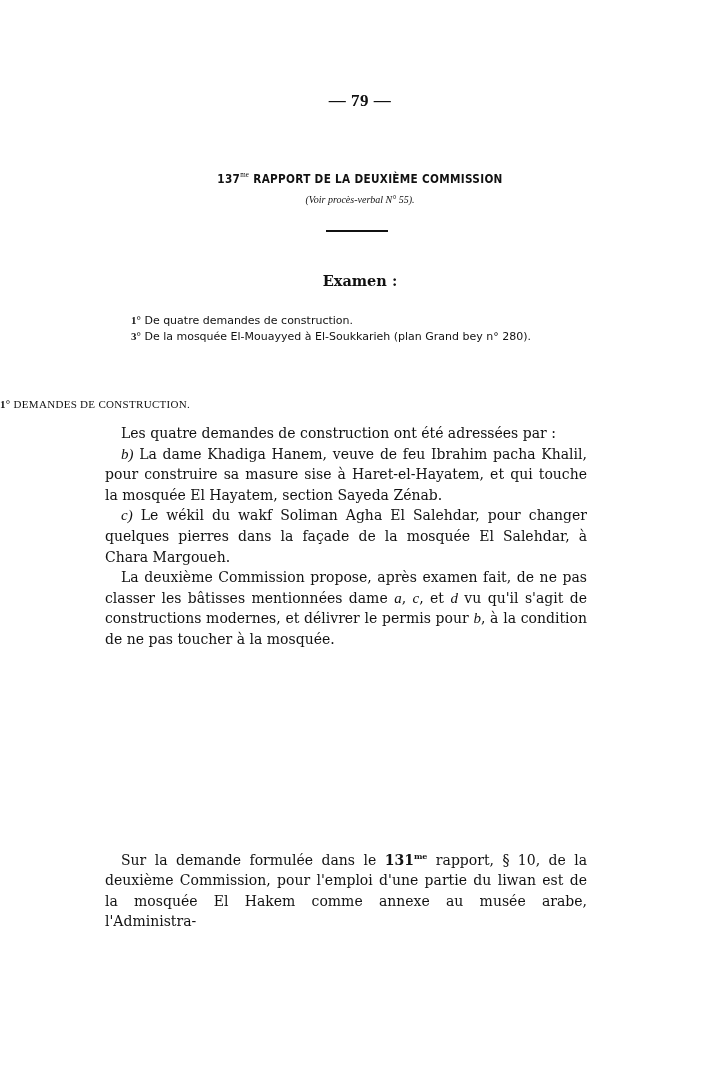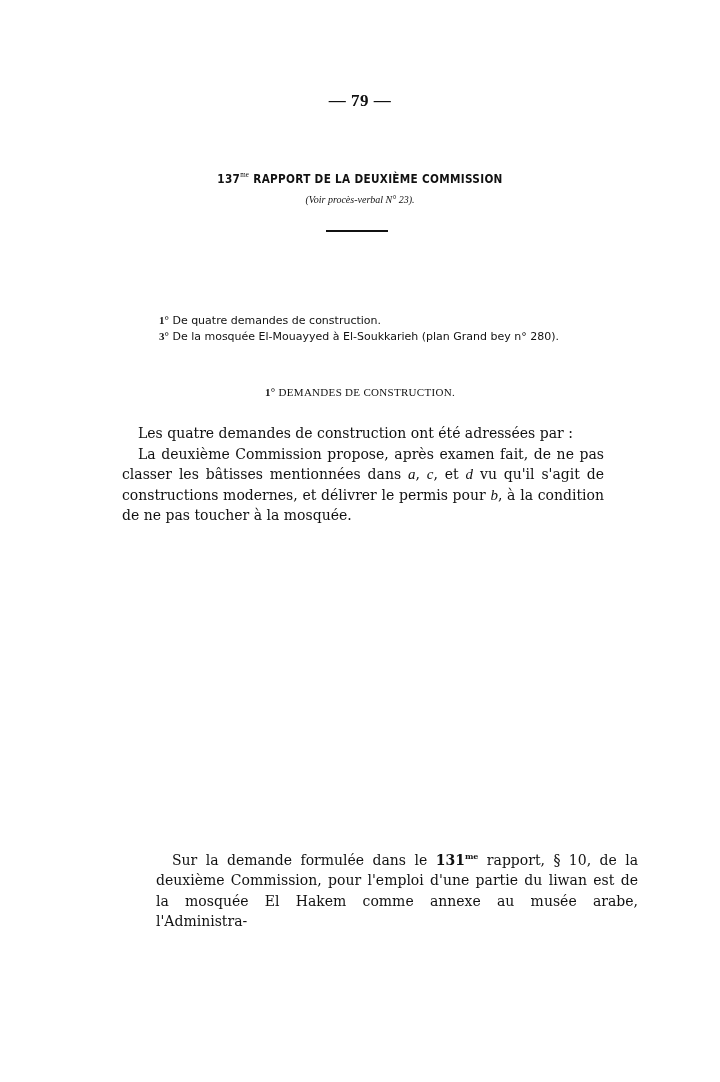--- a/index.html
+++ b/index.html
@@ -5,71 +5,74 @@
   html, body { margin: 0; padding: 0; background: #ffffff; }
   body { width: 720px; height: 1082px; position: relative; overflow: hidden; color: #111; font-family: "DejaVu Serif", "Liberation Serif", serif; }
   .page { position: absolute; left: 0; top: 0; width: 720px; height: 1082px; padding-left: 32px; }
   .page-number { position: absolute; top: 91px; left: 0; width: 720px; text-align: center; font-family: "Liberation Serif", serif; font-weight: bold; font-size: 17px; letter-spacing: 0.5px; }
   .report-title { position: absolute; top: 171px; left: 0; width: 720px; text-align: center; font-family: "DejaVu Sans", sans-serif; font-weight: bold; font-size: 10.5px; letter-spacing: 0.3px; transform: scaleY(1.25); }
   .report-title sup { font-size: 7px; font-weight: normal; font-family: "Liberation Serif", serif; }
   .report-ref { position: absolute; top: 194px; left: 0; width: 720px; text-align: center; font-family: "Liberation Serif", serif; font-style: italic; font-size: 10px; }
   .rule { position: absolute; top: 230px; left: 326px; width: 62px; height: 1.5px; background: #111; }
   .examen { position: absolute; top: 272px; left: 0; width: 720px; text-align: center; font-family: "DejaVu Serif", serif; font-weight: bold; font-size: 14.5px; }
   .toc { position: absolute; top: 313px; left: 131px; width: 480px; font-family: "DejaVu Sans", sans-serif; font-size: 11px; line-height: 15.5px; }
-  .toc .item { white-space: nowrap; margin-left: 28px; }
+  .toc .item { white-space: nowrap; }
   .toc .num { font-family: "Liberation Serif", serif; font-weight: bold; }
-  .subhead { position: absolute; left: 0; width: 720px; text-align: center; font-family: "Liberation Serif", serif; font-size: 11px; letter-spacing: 0.3px; }
+  .subhead { position: absolute; left: 0; width: 720px; font-family: "Liberation Serif", serif; font-size: 11px; letter-spacing: 0.3px; margin-top: 12px; }
   .subhead.s1 { top: 386px; }
   .subhead.s2 { top: 806px; }
   .subhead .sc { font-variant: small-caps; font-size: 11px; }
-  .body-text { position: absolute; left: 122px; width: 482px; font-family: "DejaVu Serif", serif; font-size: 14px; line-height: 20.6px; text-align: justify; }
+  .body-text { position: absolute; left: 105px; width: 482px; font-family: "DejaVu Serif", serif; font-size: 14px; line-height: 20.6px; text-align: justify; }
   .body-text.b1 { top: 423px; }
-  .body-text.b2 { top: 846px; margin-left: 34px; }
+  .body-text.b2 { top: 846px; }
   .body-text p { margin: 0; }
   .body-text p.indent { text-indent: 16px; }
   .body-text i { font-family: "Liberation Serif", serif; font-size: 15px; }
   .body-text sup { font-size: 8px; }
   .bold { font-weight: bold; }
 </style>
 </head>
 <body>
 
 <div class="page">
 
   <div class="page-number">— 79 —</div>
 
   <div class="report-title">
     <span>137</span><sup>me</sup>
     <span>RAPPORT DE LA DEUXIÈME COMMISSION</span>
   </div>
 
-  <div class="report-ref">(Voir procès-verbal N° 23).</div>
+  <div class="report-ref">(Voir procès-verbal N° 55).</div>
 
   <div class="rule"></div>
 
+  <div class="examen">Examen :</div>
 
   <div class="toc">
     <div class="item">
       <span class="num">1°</span>
       <span>De quatre demandes de construction.</span>
     </div>
     <div class="item">
       <span class="num">3°</span>
       <span>De la mosquée El-Mouayyed à El-Soukkarieh (plan Grand bey n° 280).</span>
     </div>
   </div>
 
   <div class="subhead s1">
     <span class="bold">1°</span>
     <span class="sc">DEMANDES DE CONSTRUCTION.</span>
   </div>
 
   <div class="body-text b1">
     <p class="indent">Les quatre demandes de construction ont été adressées par :</p>
-    <p class="indent"><span>La deuxième Commission propose, après examen fait, de ne pas classer les bâtisses mentionnées dans </span><i>a</i><span>, </span><i>c</i><span>, et </span><i>d</i><span> vu qu'il s'agit de constructions modernes, et délivrer le permis pour </span><i>b</i><span>, à la condition de ne pas toucher à la mosquée.</span></p>
+    <p class="indent"><i>b)</i> <span>La dame Khadiga Hanem, veuve de feu Ibrahim pacha Khalil, pour construire sa masure sise à Haret-el-Hayatem, et qui touche la mosquée El Hayatem, section Sayeda Zénab.</span></p>
+    <p class="indent"><i>c)</i> <span>Le wékil du wakf Soliman Agha El Salehdar, pour changer quelques pierres dans la façade de la mosquée El Salehdar, à Chara Margoueh.</span></p>
+    <p class="indent"><span>La deuxième Commission propose, après examen fait, de ne pas classer les bâtisses mentionnées dame </span><i>a</i><span>, </span><i>c</i><span>, et </span><i>d</i><span> vu qu'il s'agit de constructions modernes, et délivrer le permis pour </span><i>b</i><span>, à la condition de ne pas toucher à la mosquée.</span></p>
   </div>
 
 
   <div class="body-text b2">
     <p class="indent"><span>Sur la demande formulée dans le </span><span class="bold">131</span><sup class="bold">me</sup><span> rapport, § 10, de la deuxième Commission, pour l'emploi d'une partie du liwan est de la mosquée El Hakem comme annexe au musée arabe, l'Administra-</span></p>
   </div>
 
 </div>
 
 </body></html>

